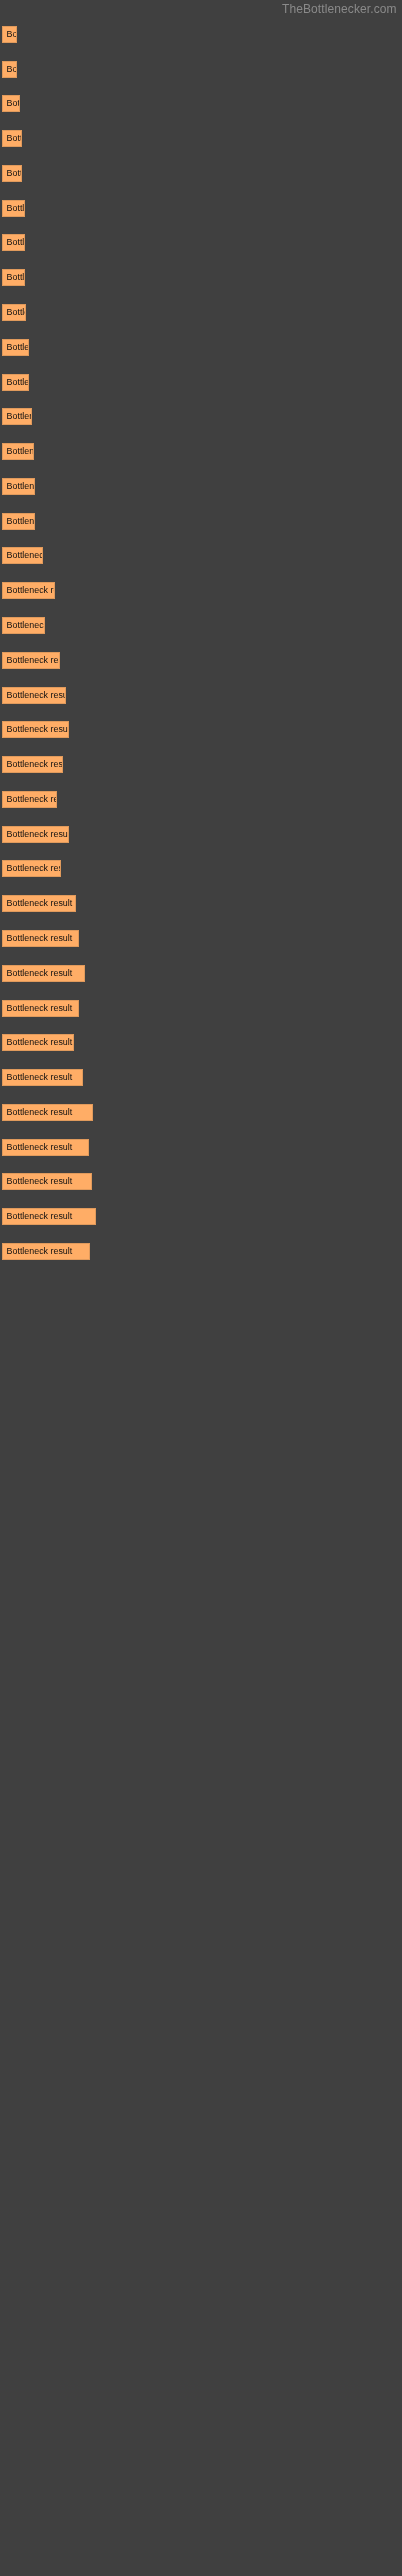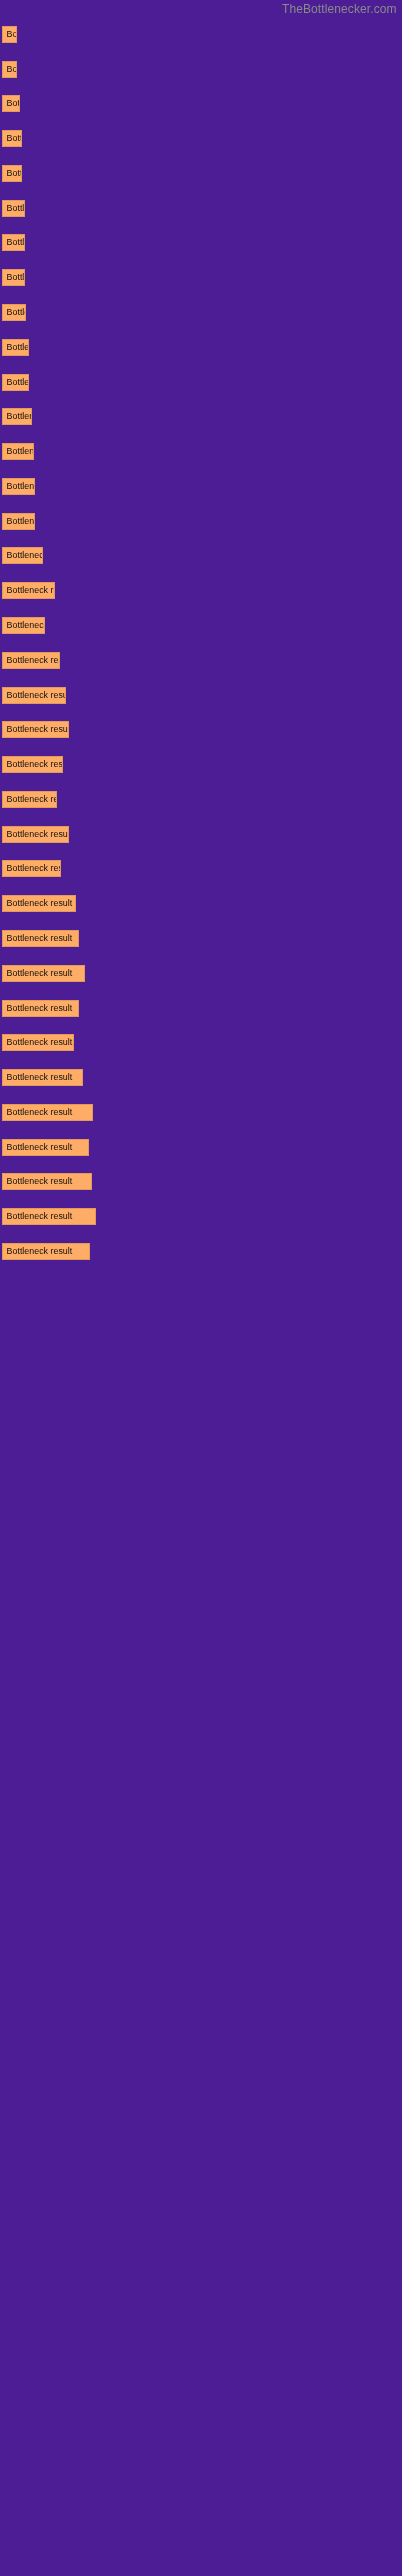--- a/index.html
+++ b/index.html
@@ -10,21 +10,21 @@
     height: 2576px;
     overflow: hidden;
   }
   body {
     font-family: "Liberation Sans", sans-serif;
   }
   #page {
     position: relative;
     width: 403px;
     height: 2576px;
-    background: #4c1d95;
+    background: #404040;
   }
   #site-title {
     position: absolute;
     top: 1.6px;
     right: 6.4px;
     color: #8a8a8a;
     font-size: 12px;
     font-family: "Liberation Sans", sans-serif;
     letter-spacing: 0.1px;
   }

